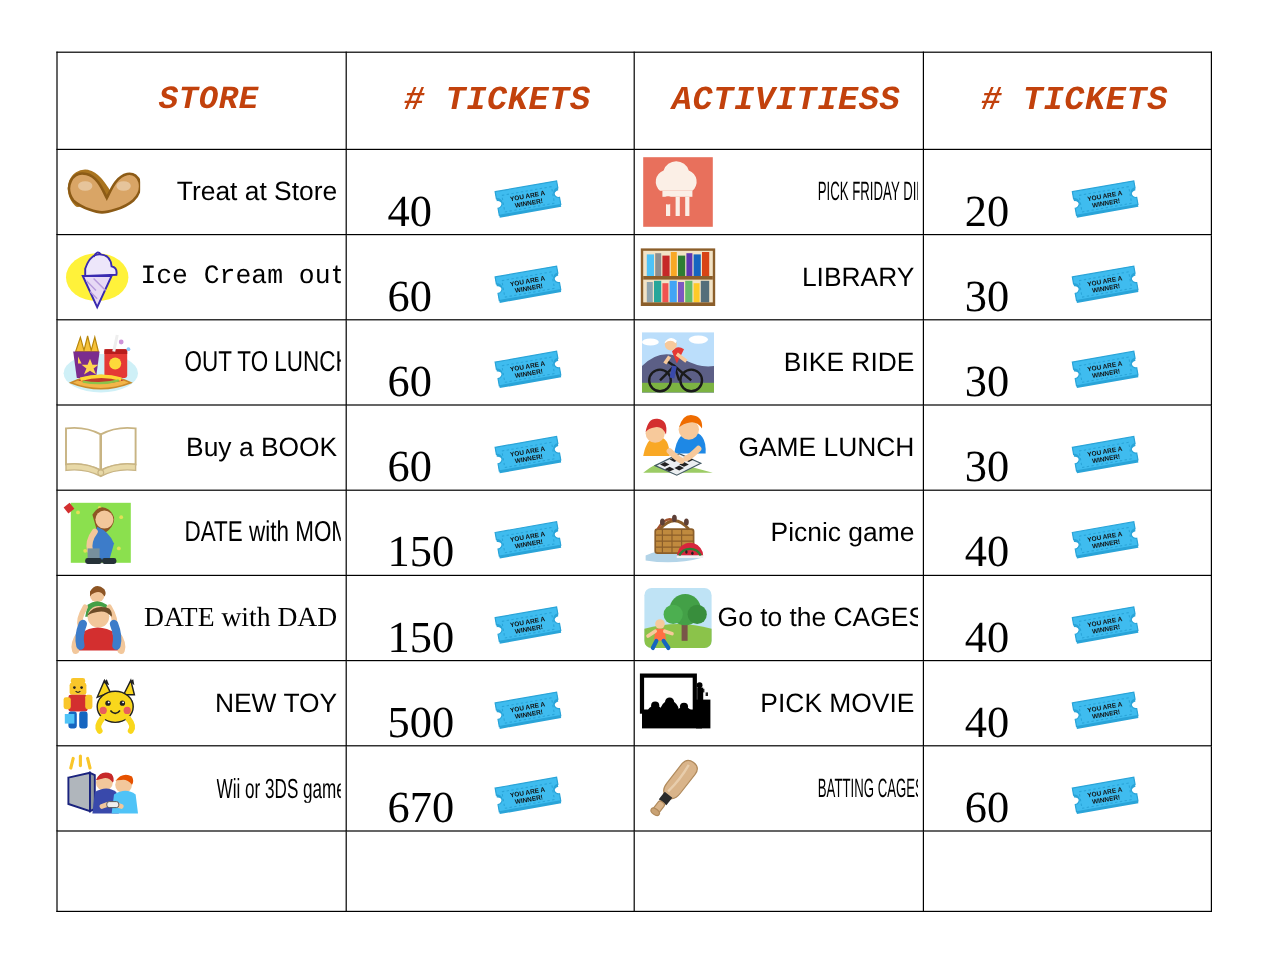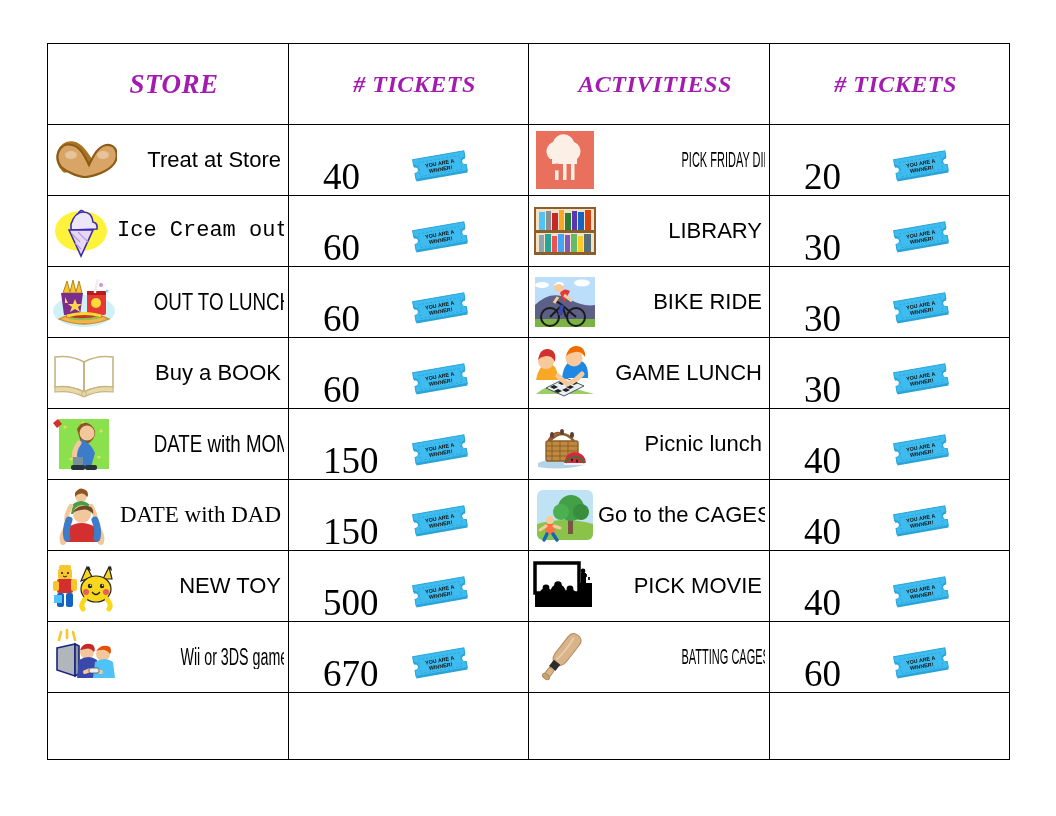--- a/index.html
+++ b/index.html
@@ -35,29 +35,29 @@
     background: #ffffff;
   }
   col.c-label { width: 241px; }
   col.c-tickets { width: 240px; }
 
   th.header-cell {
     height: 80px;
     text-align: center;
   }
   .header-text {
-    font-family: Liberation Serif, serif;
+    font-family: Liberation Mono, monospace;
     font-weight: bold;
     font-style: italic;
-    color: #a21caf;
+    color: #c2410c;
     letter-spacing: 0.5px;
     margin-left: 12px;
   }
   .header-text.big { font-size: 27px; }
-  .header-text.mid { font-size: 24px; }
+  .header-text.mid { font-size: 28px; }
 
   td.item-cell {
     height: 70px;
   }
   .item-inner {
     display: flex;
     flex-direction: row;
     align-items: center;
     height: 70px;
     padding: 0 4px 0 3px;
@@ -512,21 +512,21 @@
                   <ellipse cx="40" cy="47" rx="1" ry="1.4"></ellipse>
                     <ellipse cx="45" cy="48" rx="1" ry="1.4"></ellipse>
                 </g>
                 <g fill="#5D4037">
                   <ellipse cx="20" cy="22" rx="2" ry="3"></ellipse>
                     <ellipse cx="30" cy="19" rx="2" ry="3"></ellipse>
                   <ellipse cx="40" cy="22" rx="2" ry="3"></ellipse>
                 </g>
               </svg>
             </span>
-            <span class="item-label f-sans">Picnic lunch</span>
+            <span class="item-label f-sans">Picnic game</span>
           </div>
         </td>
         <td class="tickets-cell">
           <div class="tickets-inner">
             <span class="ticket-number">40</span>
             <span class="ticket-icon">
               <svg width="68" height="48" viewBox="0 0 68 48">
                   <g transform="rotate(-10 34 24)">
                     <path d="M8 10 h52 v6 a4 4 0 0 0 0 8 v6 h-52 v-6 a4 4 0 0 0 0 -8 z" fill="#2AA4D8"></path>
                     <path d="M8 8 h52 v6 a4 4 0 0 0 0 8 v6 h-52 v-6 a4 4 0 0 0 0 -8 z" fill="#3FBCEF" stroke="#2AA4D8" stroke-width="1"></path>

